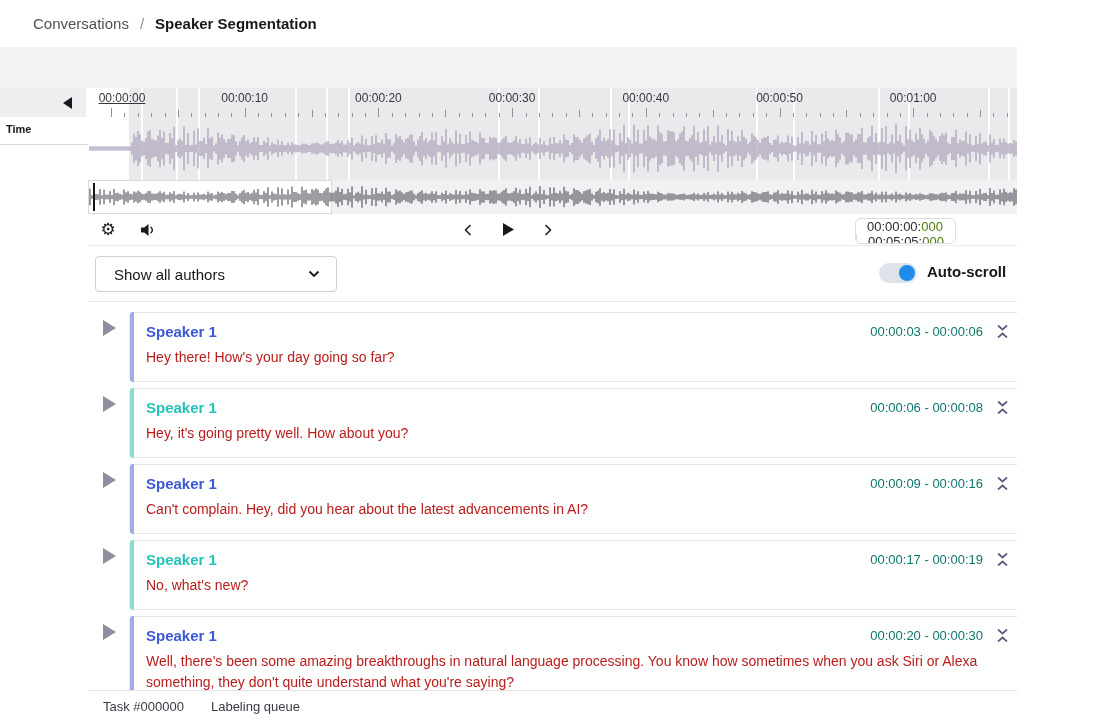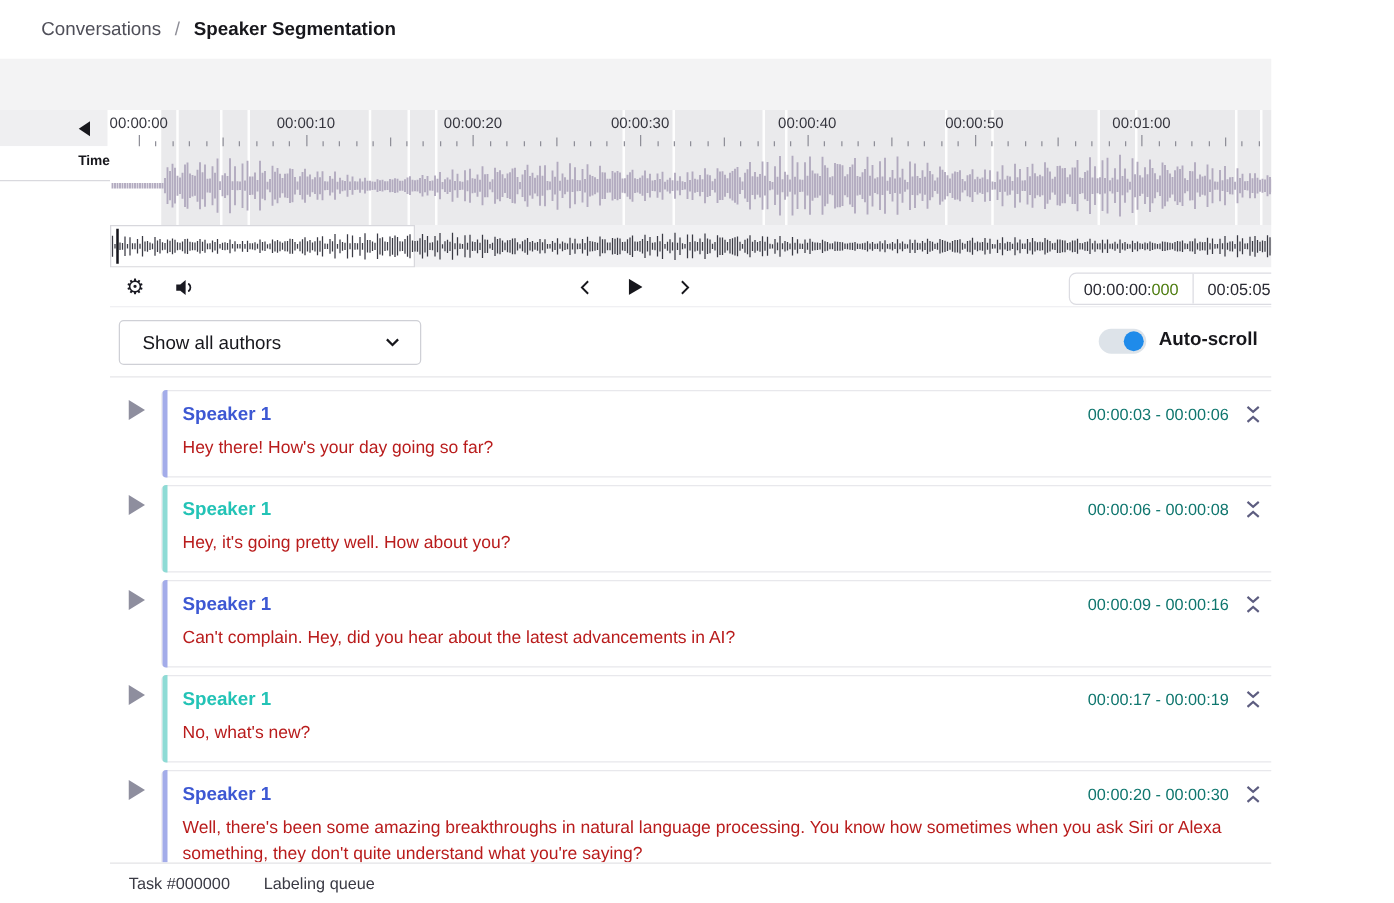--- a/index.html
+++ b/index.html
@@ -28,40 +28,40 @@
   .tl-region{position:absolute;left:41px;right:0;top:0;bottom:0;background:#eaeaec;}
   .tl-boundary{position:absolute;top:0;bottom:0;width:2px;background:rgba(255,255,255,.92);}
   .tl-labels{position:absolute;left:0;top:3px;width:100%;height:16px;}
   .tl-label{position:absolute;transform:translateX(-50%);font-size:12px;color:#35353e;white-space:nowrap;}
   .tl-ticks{position:absolute;left:0;top:19px;width:100%;height:10px;}
   .tl-tick{position:absolute;bottom:0;width:1px;background:#8f8f98;}
   .tl-wave{position:absolute;left:0;top:29px;}
 
   .time-cell{position:absolute;left:0;top:117px;width:88px;height:28px;background:#fff;
              border-bottom:1px solid #d9d9de;box-sizing:border-box;
-             font-size:11px;font-weight:700;color:#17171c;padding:6px 0 0 22px;text-align:right;}
+             font-size:11px;font-weight:700;color:#17171c;padding:6px 0 0 6px;}
 
   
   .minimap{position:absolute;left:88px;top:180px;width:958px;height:34px;background:#f1f1f3;cursor:pointer;}
   .mm-viewport{position:absolute;left:0;top:0;width:244px;height:34px;background:#fff;
                border:1px solid #d8d8dd;box-sizing:border-box;}
   .mm-playhead{position:absolute;left:5px;top:3px;bottom:3px;width:2px;background:#15151c;}
   .mm-wave{position:absolute;left:0;top:0;}
 
   
   .controls{position:absolute;left:88px;top:214px;width:958px;height:32px;background:#fff;
             border-bottom:1px solid #ececef;box-sizing:border-box;}
   .ctrl-btn{position:absolute;top:0;height:31px;display:flex;align-items:center;justify-content:center;cursor:pointer;}
   .gear-btn{left:8px;width:24px;font-size:17px;color:#1a1a22;}
   .vol-btn{left:48px;width:24px;}
   .prev-btn{left:370px;width:20px;}
   .play-btn-main{left:410px;width:20px;}
   .next-btn{left:450px;width:20px;}
   .timebox{position:absolute;left:767px;top:4px;height:24px;display:flex;align-items:stretch;
-           border:1px solid #dcdce2;border-radius:6px;overflow:hidden;background:#fff;}
+           border:1px solid #dcdce2;border-radius:6px;overflow:hidden;background:#fff;flex-direction:column;}
   .timecell{display:flex;align-items:center;padding:0 11px;font-size:13px;color:#2a2a33;cursor:text;}
   .timecell + .timecell{border-left:1px solid #dcdce2;}
   .ms{color:#4d7c0f;}
 
   
   .filter-row{position:absolute;left:88px;top:246px;width:958px;height:55px;background:#fff;}
   .dropdown{position:absolute;left:7px;top:10px;width:242px;height:36px;border:1px solid #cfd0d6;
             border-radius:4px;background:#fff;display:flex;align-items:center;justify-content:space-between;
             padding:0 16px 0 18px;box-sizing:border-box;font-size:15px;color:#17171c;cursor:pointer;}
   .toggle{position:absolute;left:791px;top:17px;width:38px;height:20px;border-radius:10px;
@@ -129,21 +129,21 @@
         <div class="tl-boundary" style="left: 540px;"></div>
         <div class="tl-boundary" style="left: 668px;"></div>
         <div class="tl-boundary" style="left: 705px;"></div>
         <div class="tl-boundary" style="left: 790px;"></div>
         <div class="tl-boundary" style="left: 820px;"></div>
         <div class="tl-boundary" style="left: 900px;"></div>
         <div class="tl-boundary" style="left: 920px;"></div>
         <div class="tl-boundary" style="left: 942px;"></div>
       </div>
     <div class="tl-labels" id="tl-labels">
-        <span class="tl-label" style="left: 23px;">00:00:00</span>
+        <span class="tl-label" style="left: 34px; text-decoration: underline;">00:00:00</span>
         <span class="tl-label" style="left: 156.7px;">00:00:10</span>
         <span class="tl-label" style="left: 290.4px;">00:00:20</span>
         <span class="tl-label" style="left: 424.1px;">00:00:30</span>
         <span class="tl-label" style="left: 557.8px;">00:00:40</span>
         <span class="tl-label" style="left: 691.5px;">00:00:50</span>
         <span class="tl-label" style="left: 825.2px;">00:01:00</span>
       </div>
     <div class="tl-ticks" id="tl-ticks">
         <div class="tl-tick" style="left: 23px; height: 9px;"></div>
         <div class="tl-tick" style="left: 36.4px; height: 4px;"></div>

